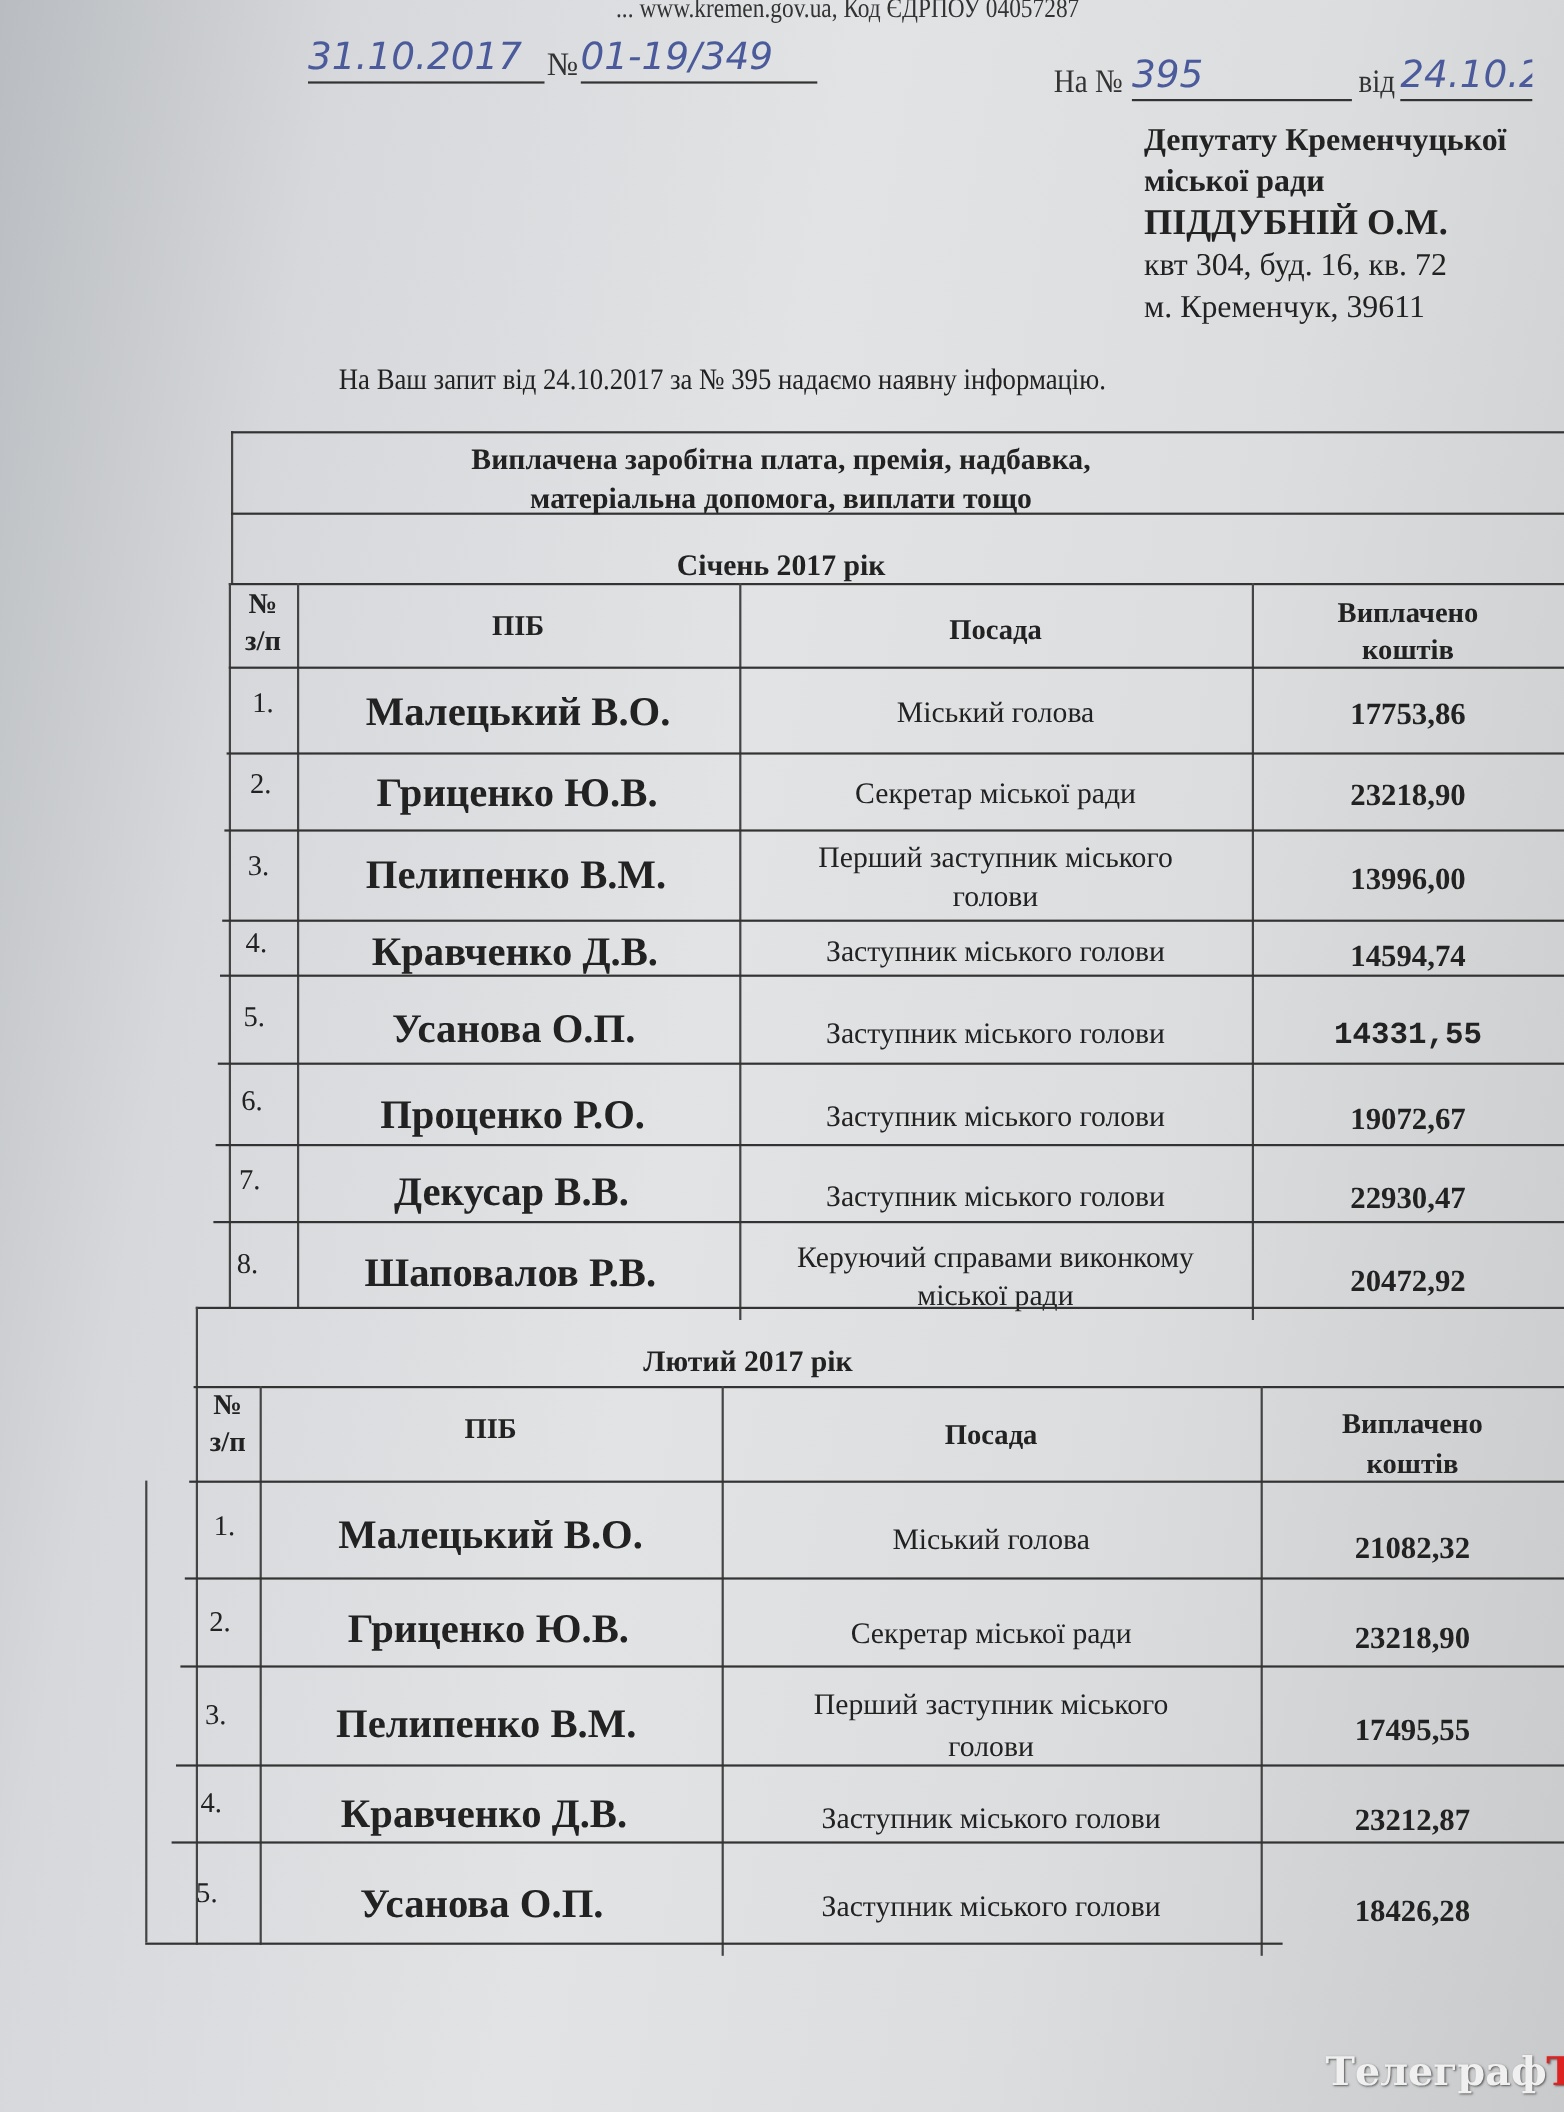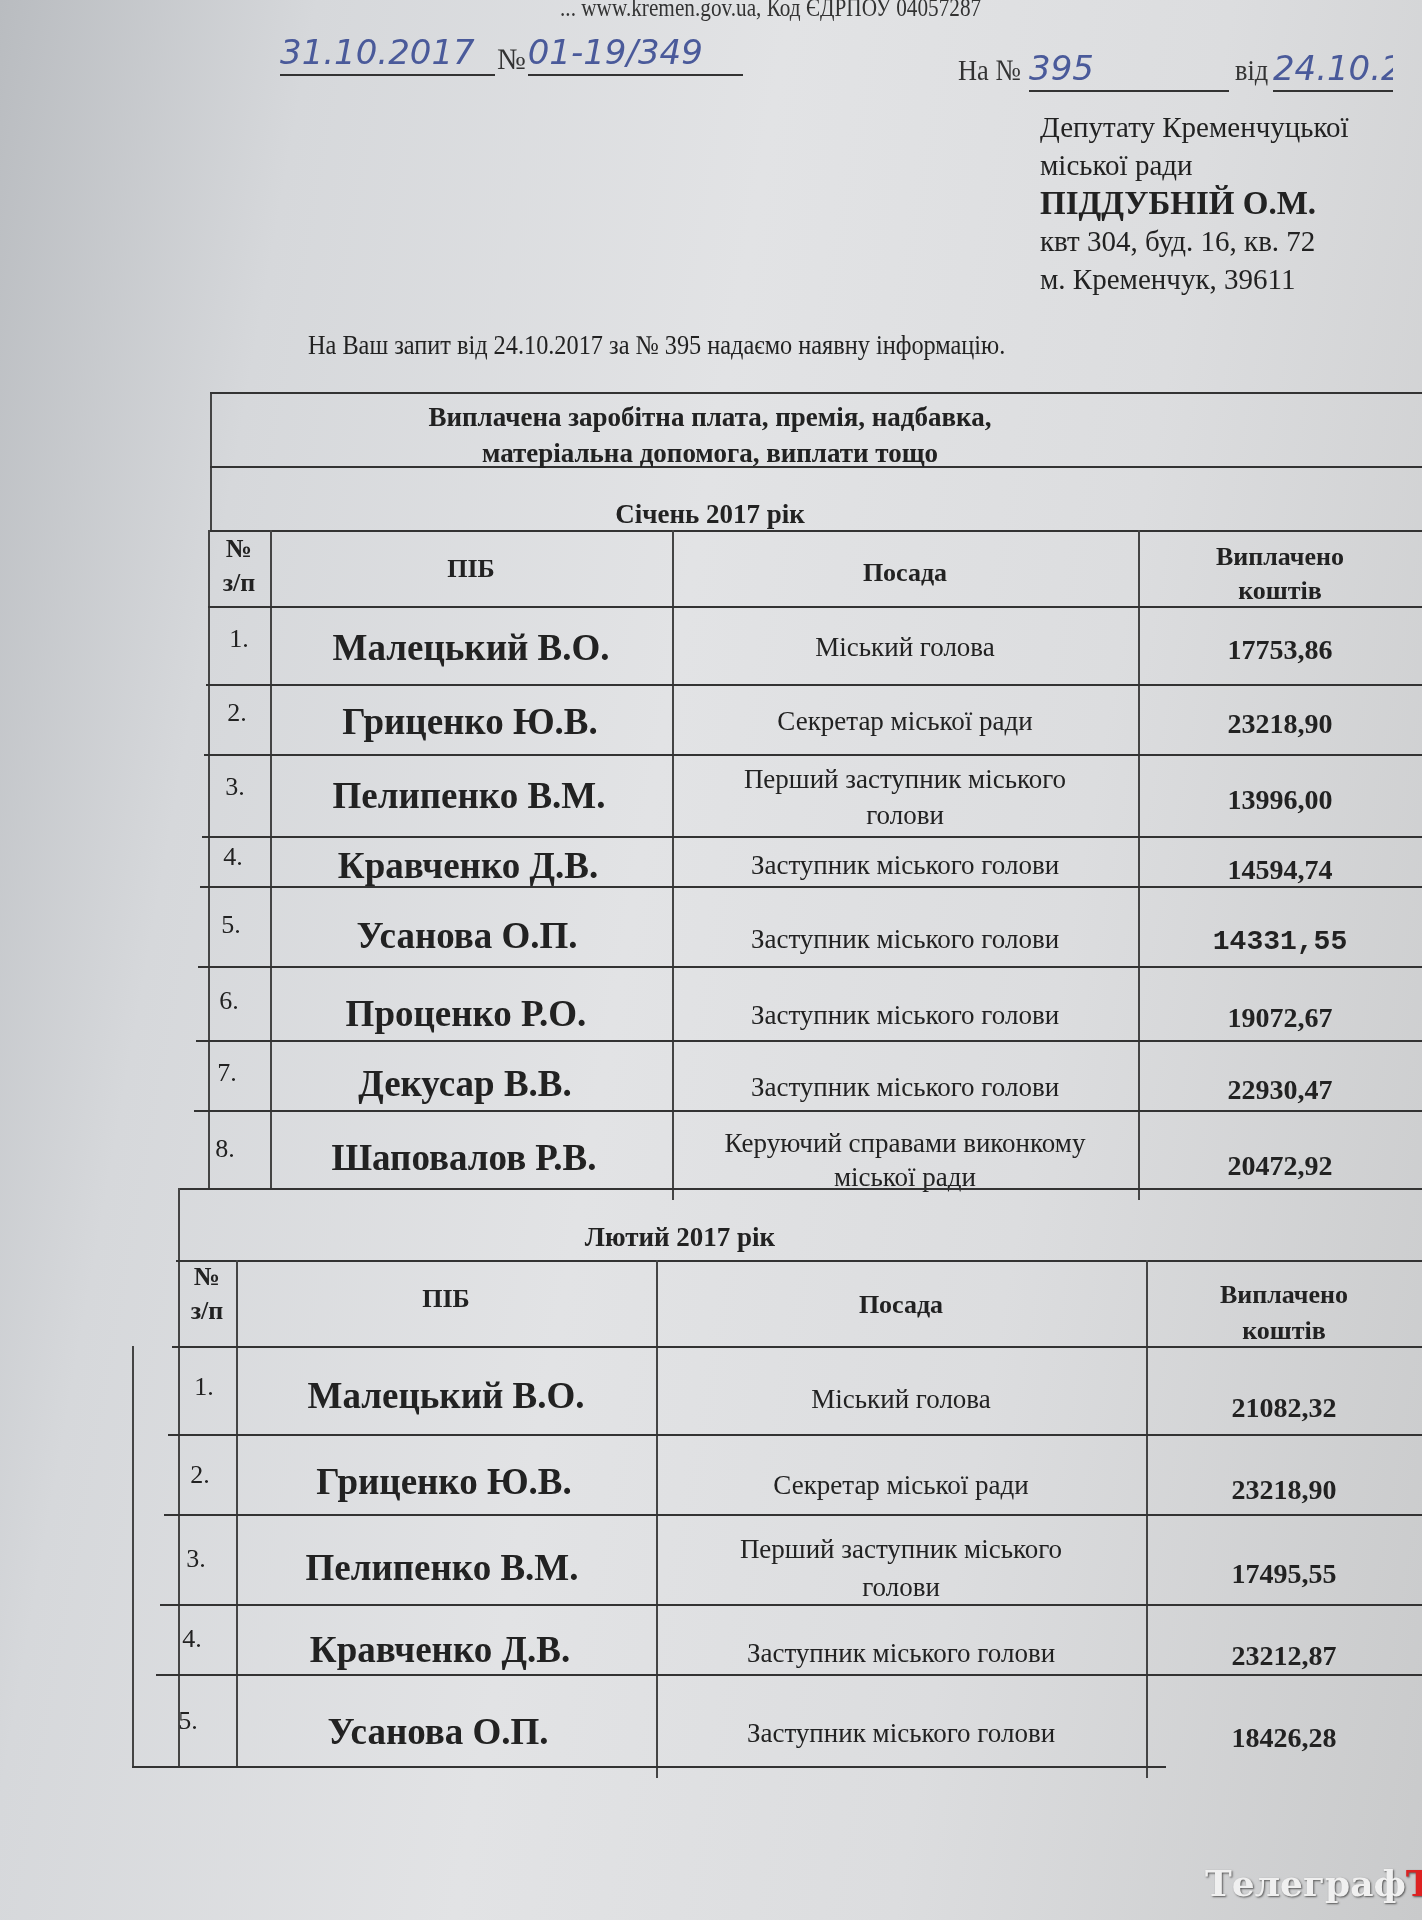--- a/index.html
+++ b/index.html
@@ -12,26 +12,26 @@
   .letterhead {
     position:absolute; left:560px; top:-6px; font-size:25px; color:#333;
     font-family:"Liberation Serif", serif; transform: scaleX(0.85); transform-origin:left top;
     white-space:nowrap;
   }
   .hand { font-family:"DejaVu Sans", sans-serif; font-style:italic; color:#4a5a9a; font-size:34px; }
   .outgoing { position:absolute; left:280px; top:32px; display:flex; align-items:flex-end; }
   .outgoing .date { border-bottom:2px solid #333; width:215px; padding-bottom:2px; }
   .outgoing .no-lbl { font-size:30px; color:#333; margin:0 2px; font-family:"Liberation Serif", serif; }
   .outgoing .num { border-bottom:2px solid #333; width:215px; padding-bottom:2px; }
-  .incoming { position:absolute; left:958px; top:48px; display:flex; align-items:center; }
+  .incoming { position:absolute; left:958px; top:48px; display:flex; align-items:flex-end; }
   .incoming .lbl { font-size:30px; color:#333; font-family:"Liberation Serif", serif; transform:scaleX(0.88); transform-origin:left bottom; }
   .incoming .num { border-bottom:2px solid #333; width:200px; padding-bottom:2px; margin-right:6px; }
   .incoming .date { border-bottom:2px solid #333; width:120px; padding-bottom:2px; overflow:hidden; white-space:nowrap; }
   .addressee { position:absolute; left:1040px; top:108px; line-height:38px; font-size:29px; }
-  .addressee .b { font-weight:normal; }
+  .addressee .b { font-weight:bold; }
   .addressee .big { font-weight:bold; font-size:33px; }
   .intro { position:absolute; left:308px; top:330px; font-size:27px; transform:scaleX(0.9); transform-origin:left top; white-space:nowrap; }
 
   .tbl { position:absolute; left:0; top:0; }
   .hline { position:absolute; height:0; border-top:2px solid #333; }
   .vline { position:absolute; width:0; border-left:2px solid #444; }
   .txt { position:absolute; text-align:center; white-space:nowrap; }
   .cap { font-weight:bold; font-size:27px; line-height:34px; }
   .num-cell { font-size:26px; }
   .name-cell { font-weight:bold; font-size:37px; }

